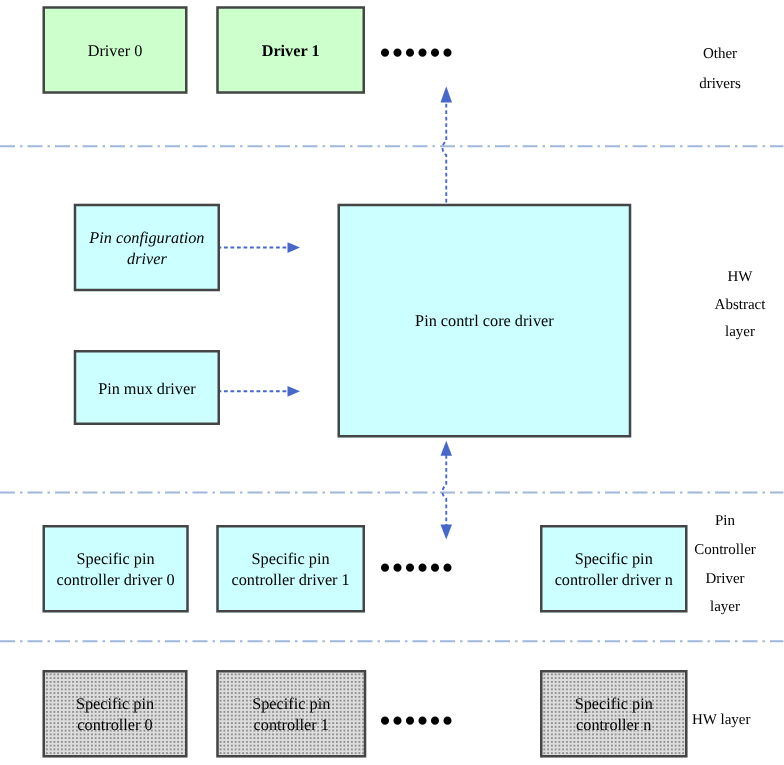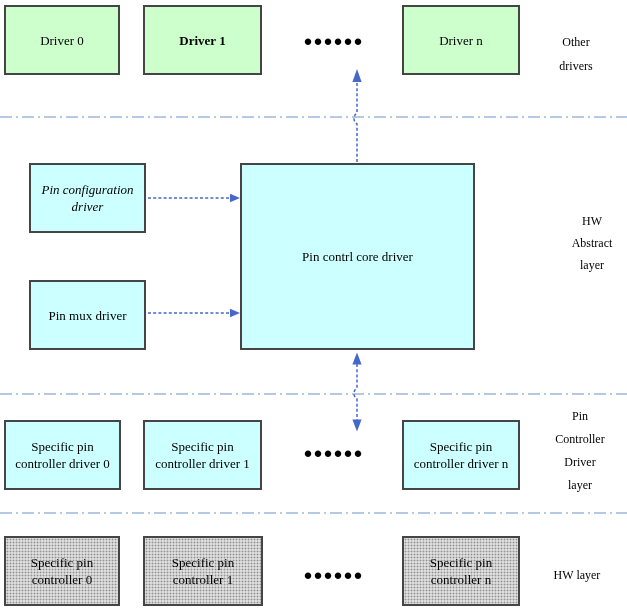--- a/index.html
+++ b/index.html
@@ -42,20 +42,21 @@
     position: absolute;
     box-sizing: border-box;
     border: 2px solid var(--box-border, #454545);
     display: flex;
     align-items: center;
     justify-content: center;
     text-align: center;
     font-size: 13px;
     line-height: 17px;
     white-space: pre-line;
+    margin-left: 30px;
   }
   .green { background: var(--box-green, #ccffcc); }
   .cyan  { background: var(--box-cyan, #ccffff); }
   .gray  {
     background-color: var(--box-gray-base, #dddddd);
     background-image: radial-gradient(circle, var(--box-gray-dot, #8f8f8f) 0.9px, transparent 1.05px);
     background-size: 3px 3px;
   }
   .layer-label {
     position: absolute;
@@ -103,27 +104,26 @@
     <g>
       <path class="arrow-line" d="M357,364 L357,388 C353,390.5 353,396.5 357,399 L357,420"></path>
       <polygon class="arrow-head" points="352.4,364.5 357,352.5 361.6,364.5"></polygon>
       <polygon class="arrow-head" points="352.4,419.5 357,431.5 361.6,419.5"></polygon>
     </g>
   </svg>
 
   <div class="box green" style="left:4px; top:5px; width:116px; height:70px;">Driver 0</div>
   <div class="box green" style="left:143px; top:5px; width:119px; height:70px;font-weight:bold;">Driver 1</div>
   <span class="dots" style="left:302px; top:12px; width:62px;">......</span>
-  <div class="box green" style="left:402px; top:5px; width:118px; height:70px;">Driver n</div>
   <div class="layer-label" style="left:526px; top:30px; width:100px; line-height:24px;">Other
 drivers</div>
 
   <div class="box cyan" style="left:29px; top:163px; width:117px; height:70px;font-style:italic;">Pin configuration
 driver</div>
-  <div class="box cyan" style="left:29px; top:280px; width:117px; height:70px;">Pin mux driver</div>
+  <div class="box cyan" style="left:29px; top:280px; width:117px; height:60px;">Pin mux driver</div>
   <div class="box cyan" style="left:240px; top:163px; width:235px; height:187px;">Pin contrl core driver</div>
   <div class="layer-label" style="left:542px; top:210px; width:100px;">HW
 Abstract
 layer</div>
 
   <div class="box cyan" style="left:4px; top:420px; width:117px; height:70px;">Specific pin
 controller driver 0</div>
   <div class="box cyan" style="left:143px; top:420px; width:119px; height:70px;">Specific pin
 controller driver 1</div>
   <span class="dots" style="left:302px; top:424px; width:62px;">......</span>

